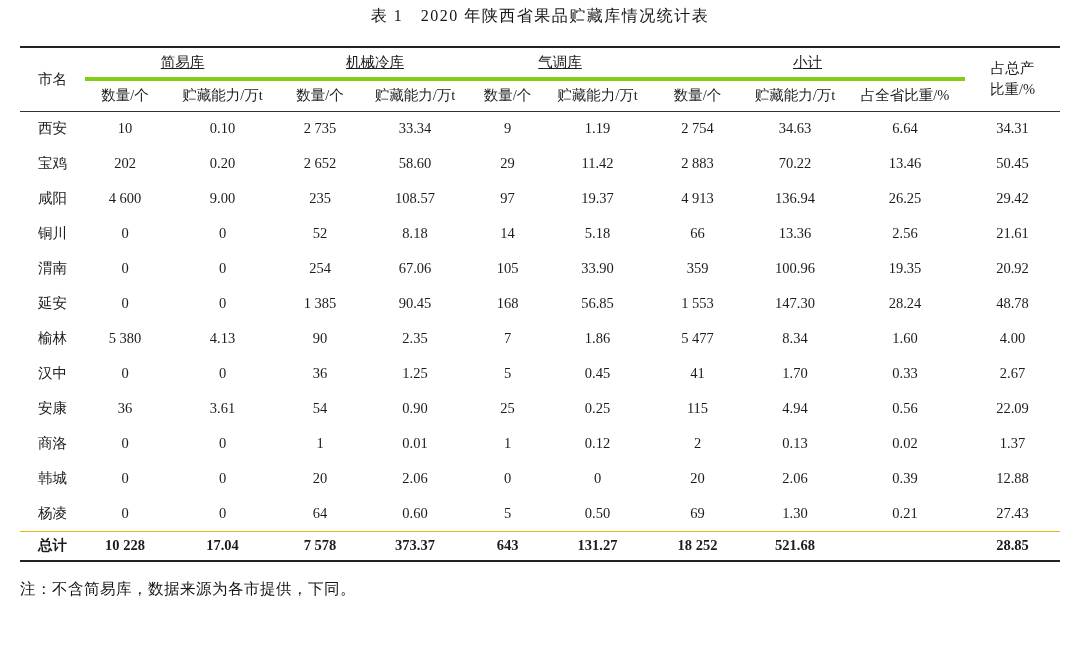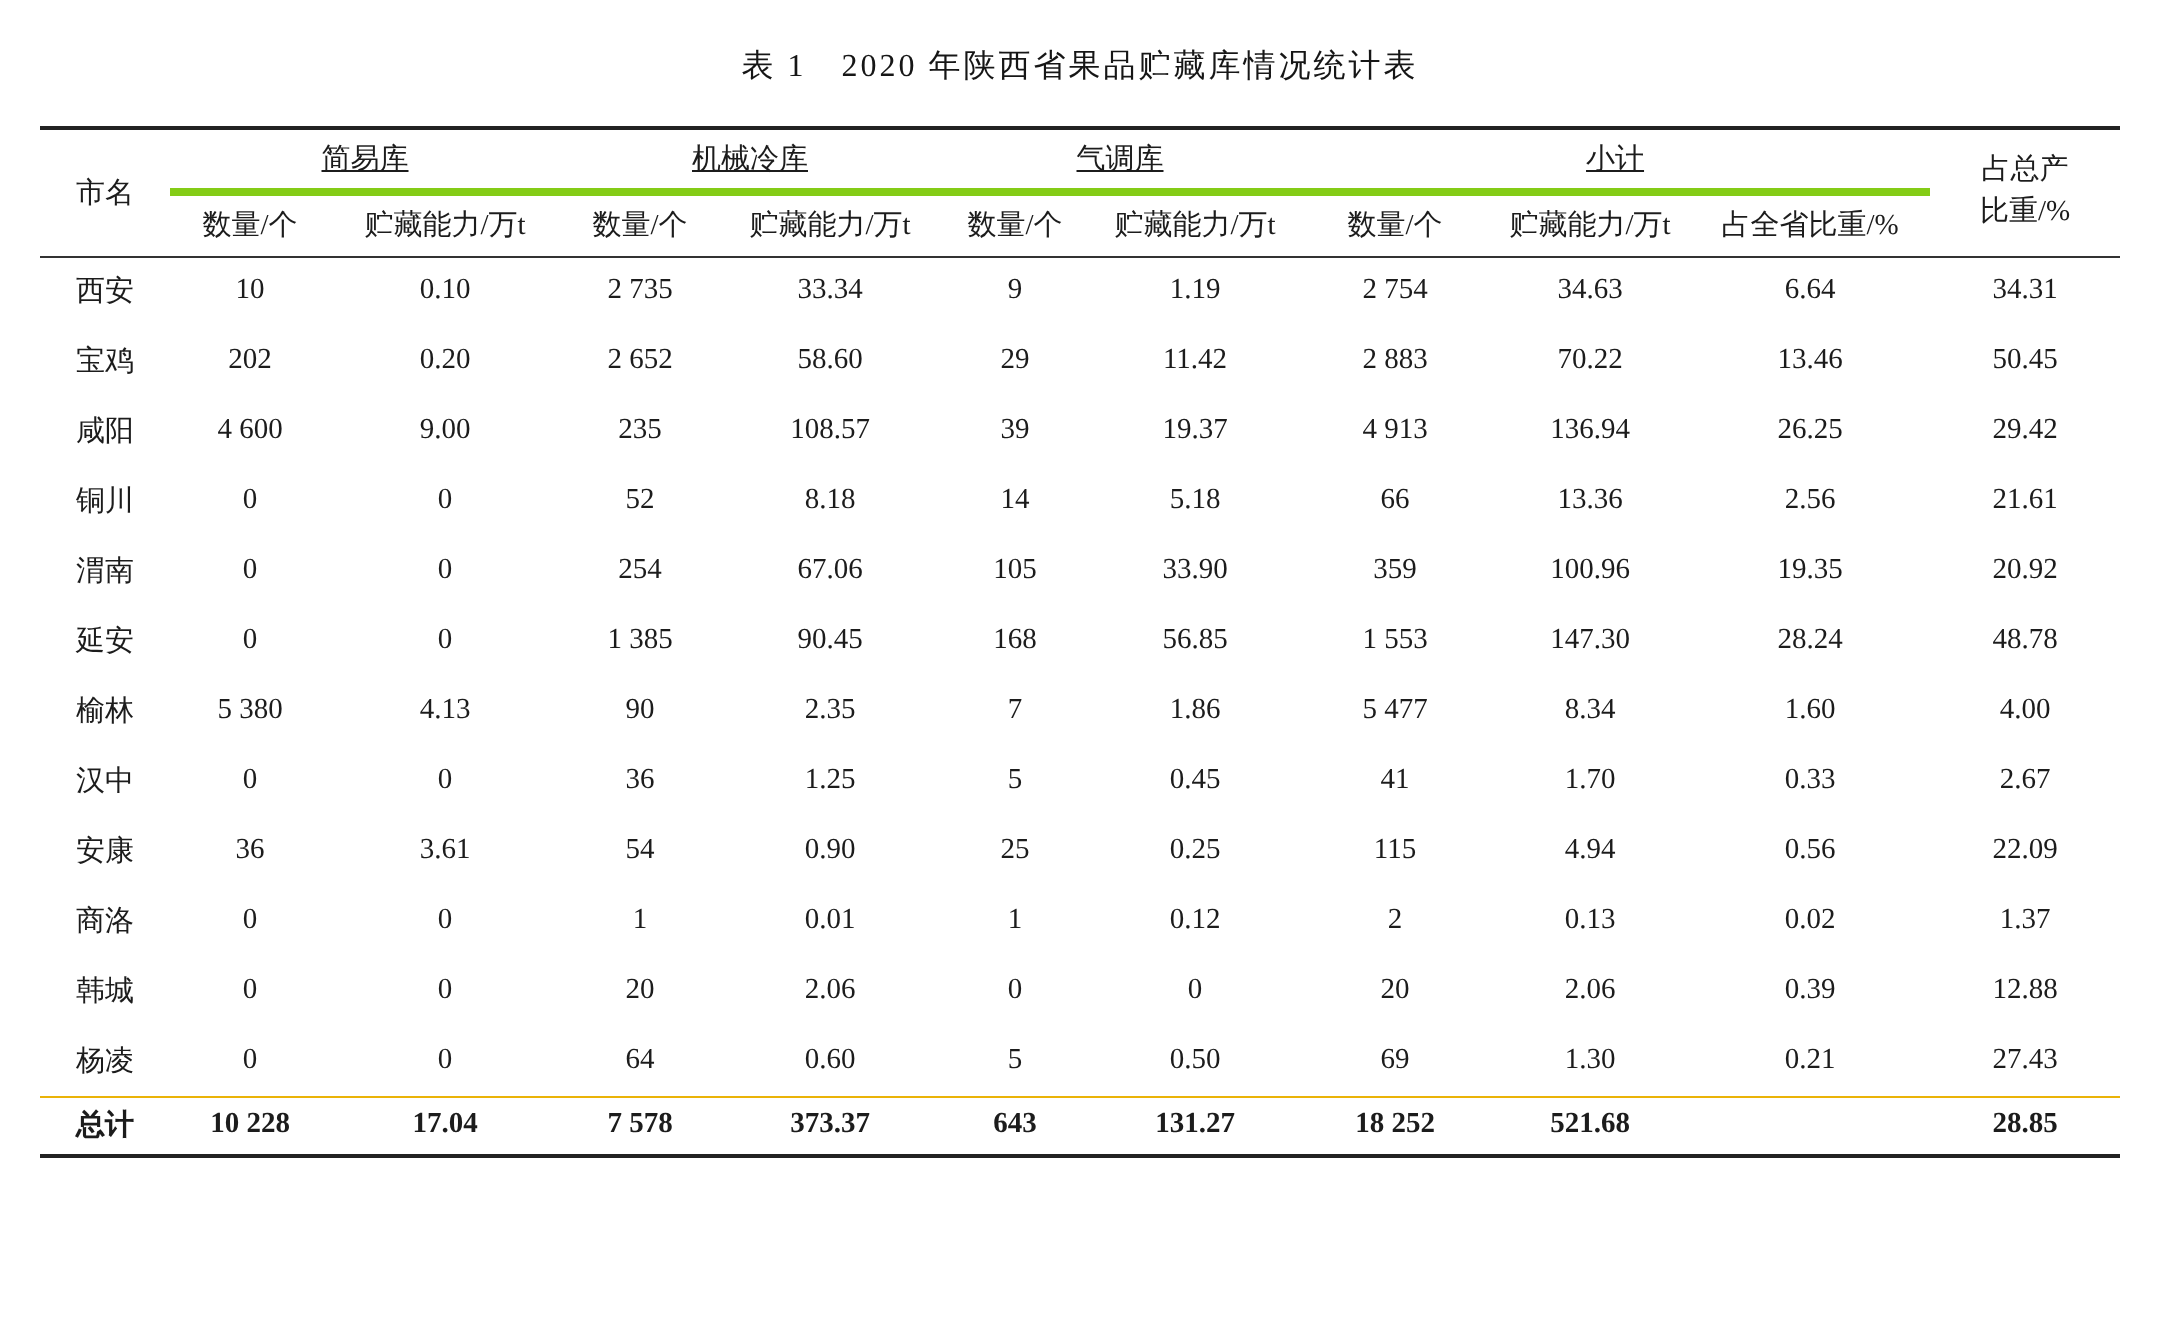--- a/index.html
+++ b/index.html
@@ -10,21 +10,21 @@
     height: 669px;
     overflow: hidden;
     font-family: "Liberation Serif", "DejaVu Serif", serif;
     color: #1c1c1c;
   }
   * { box-sizing: border-box; }
   .page { width: 1080px; height: 669px; position: relative; }
 
   .title-cn {
     text-align: center;
-    padding-top: 23px;
+    padding-top: 6px;
     font-size: 16px;
     letter-spacing: 1.5px;
     color: #161616;
   }
   .title-en {
     text-align: center;
     margin-top: 11px;
     font-size: 17px;
     color: #161616;
   }
@@ -137,21 +137,21 @@
           <td>70.22</td>
           <td>13.46</td>
           <td>50.45</td>
         </tr>
         <tr>
           <td>咸阳</td>
           <td>4 600</td>
           <td>9.00</td>
           <td>235</td>
           <td>108.57</td>
-          <td>39</td>
+          <td>97</td>
           <td>19.37</td>
           <td>4 913</td>
           <td>136.94</td>
           <td>26.25</td>
           <td>29.42</td>
         </tr>
         <tr>
           <td>铜川</td>
           <td>0</td>
           <td>0</td>
@@ -277,14 +277,15 @@
           <td>643</td>
           <td>131.27</td>
           <td>18 252</td>
           <td>521.68</td>
           <td></td>
           <td>28.85</td>
         </tr>
       </tbody>
   </table>
 
+  <div class="note">注：不含简易库，数据来源为各市提供，下同。</div>
 
 </div>
 
 </body></html>

